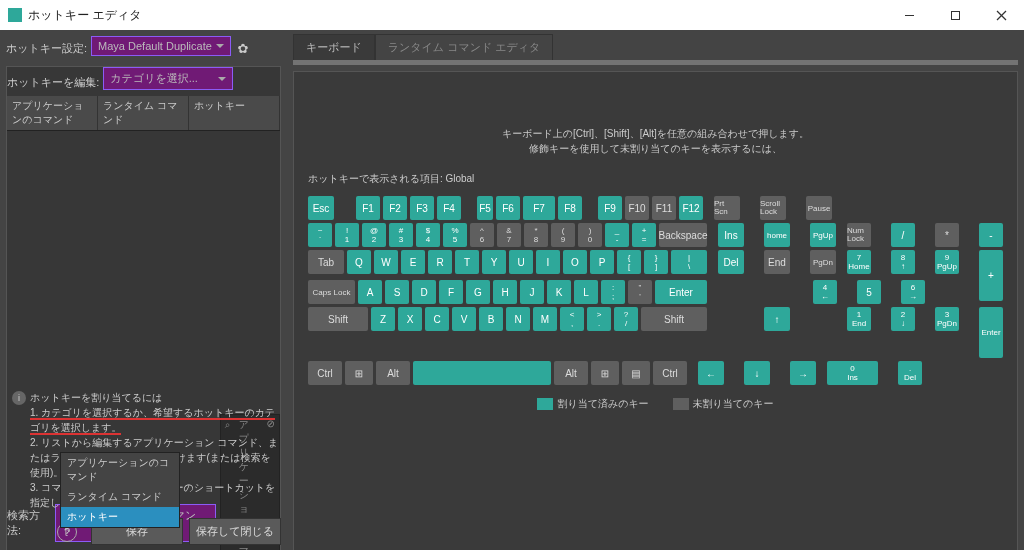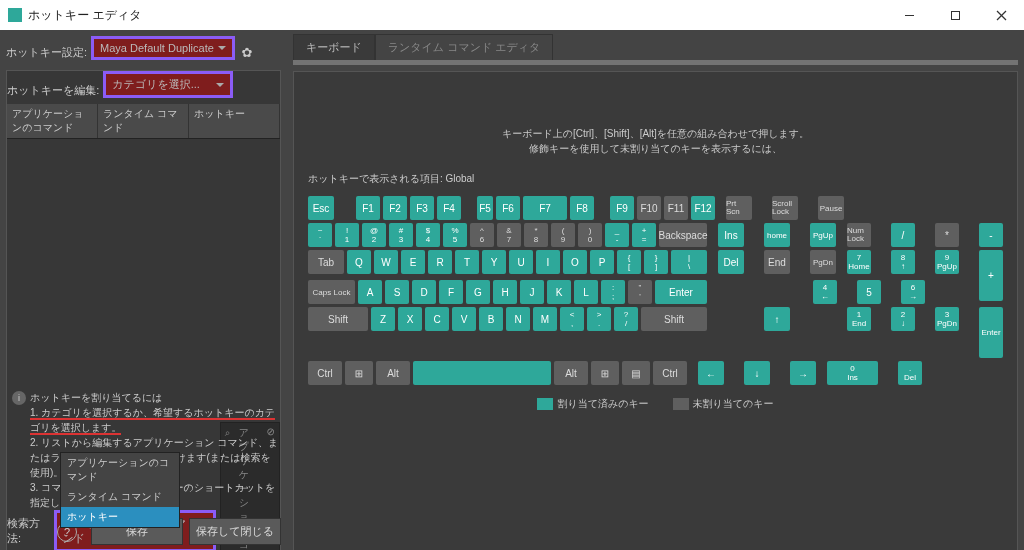--- a/index.html
+++ b/index.html
@@ -11,21 +11,21 @@
 .titlebar .title { flex:1; font-size:12px; }
 .titlebar .winbtn { width:46px; height:30px; display:flex; align-items:center; justify-content:center; font-size:13px; color:#333; }
 .titlebar .winbtn svg { stroke:#333; fill:none; }
 
 .body { display:flex; height:calc(100% - 30px); background:#444; }
 
 
 .left { width:422px; display:flex; flex-direction:column; background:#444; padding:6px; position:relative; }
 .row { display:flex; align-items:flex-end; gap:4px; margin-bottom:6px; }
 .lbl { font-size:11px; }
-.select { background:#7f1d1d; border:3px solid #8b5cf6; color:#bbb; padding:3px 18px 3px 6px; font-size:11px; position:relative; min-width:130px; }
+.select { background:#701a75; border:1px solid #8b5cf6; color:#bbb; padding:3px 18px 3px 6px; font-size:11px; position:relative; min-width:130px; }
 .select::after { content:""; position:absolute; right:6px; top:50%; margin-top:-2px; border:4px solid transparent; border-top-color:#aaa; }
 .gear { width:16px; height:16px; display:inline-flex; align-items:center; justify-content:center; color:#ccc; font-size:13px; }
 
 .panel { background:#373737; border:1px solid #555; margin-top:4px; }
 .cols { display:flex; background:#4a4a4a; }
 .cols span { flex:1; padding:3px 5px; font-size:10px; border-right:1px solid #333; }
 .listarea { background:#373737; height:280px; border-top:1px solid #222; }
 
 .searchrow { display:flex; align-items:center; gap:4px; margin-top:4px; position:relative; }
 .searchbox { flex:1; background:#2b2b2b; border:1px solid #222; color:#888; padding:3px 22px 3px 18px; font-size:10px; position:relative; }
@@ -159,21 +159,21 @@
         <div class="krow">
           <div class="key" style="width:26px">Esc</div>
           <div style="width:16px"></div>
           <div class="key" style="width:24px">F1</div>
           <div class="key" style="width:24px">F2</div>
           <div class="key" style="width:24px">F3</div>
           <div class="key" style="width:24px">F4</div>
           <div style="width:10px"></div>
           <div class="key" style="width:16px">F5</div>
           <div class="key" style="width:24px">F6</div>
-          <div class="key" style="width:44px">F7</div>
+          <div class="key" style="width:32px">F7</div>
           <div class="key" style="width:24px">F8</div>
           <div style="width:10px"></div>
           <div class="key" style="width:24px">F9</div>
           <div class="key g" style="width:24px">F10</div>
           <div class="key g" style="width:24px">F11</div>
           <div class="key" style="width:24px">F12</div>
           <div class="kcluster">
             <div class="key g" style="width:26px;font-size:8px;line-height:1">Prt Scn</div>
             <div class="key g" style="width:26px;font-size:8px;line-height:1">Scroll Lock</div>
             <div class="key g" style="width:26px;font-size:8px">Pause</div>

